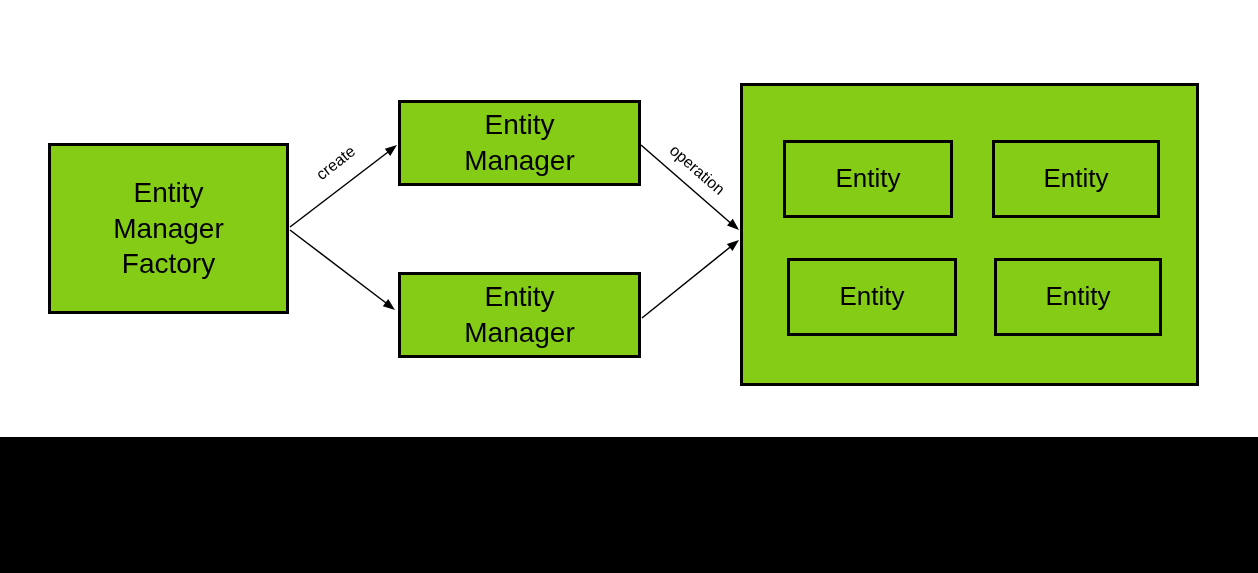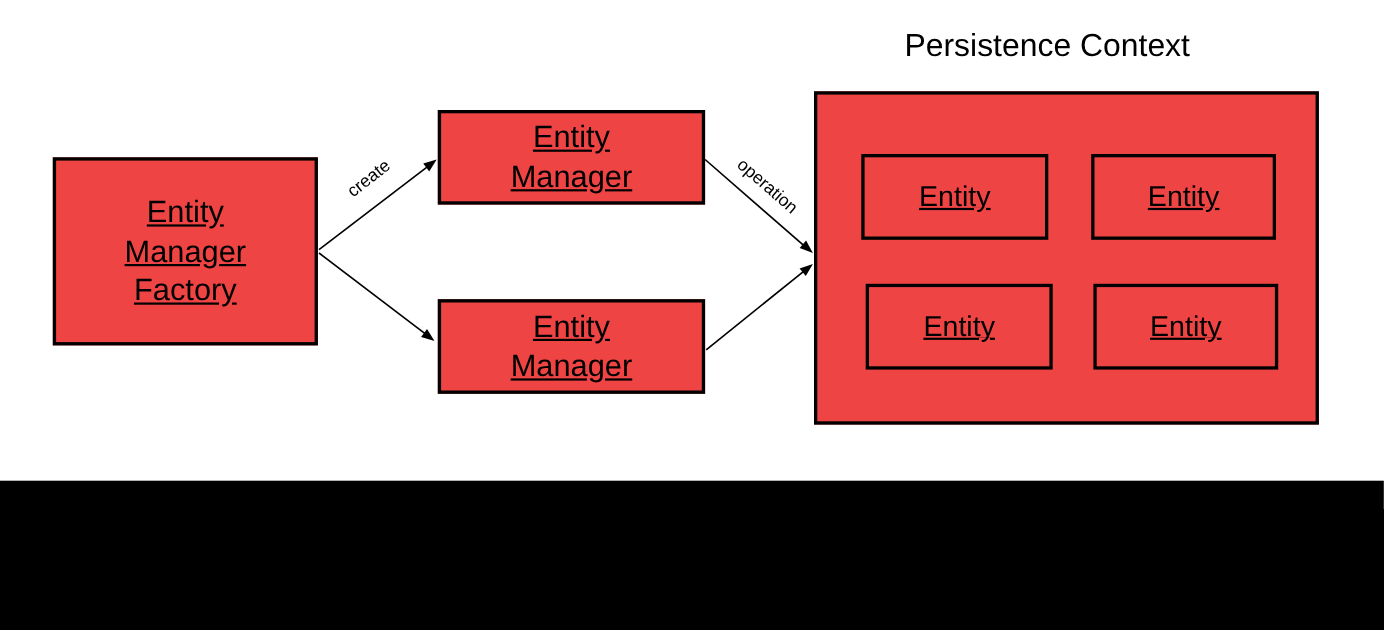--- a/index.html
+++ b/index.html
@@ -9,26 +9,25 @@
     font-family: "Liberation Sans", "DejaVu Sans", sans-serif;
     color: #000000;
     overflow: hidden;
   }
   .stage { position: relative; width: 1258px; height: 573px; background: #ffffff; }
 
   .arrow-layer { position: absolute; left: 0; top: 0; width: 1258px; height: 573px; }
 
   .box {
     position: absolute;
-    background: #ef4444;
+    background: #84cc16;
     border: 3px solid #000000;
     display: flex; align-items: center; justify-content: center;
     text-align: center;
     box-sizing: border-box;
-    text-decoration: underline;
   }
   .box .label { white-space: pre-line; line-height: 1.28; }
 
   .factory { left: 48px; top: 143px; width: 241px; height: 171px; font-size: 28px; }
   .manager-top { left: 398px; top: 100px; width: 243px; height: 86px; font-size: 28px; }
   .manager-bottom { left: 398px; top: 272px; width: 243px; height: 86px; font-size: 28px; }
 
   .pc-outer { left: 740px; top: 83px; width: 459px; height: 303px; border-width: 3px; }
   .pc-title {
     position: absolute; left: 952px; top: 42px;
@@ -95,21 +94,20 @@
 
   <div class="box manager-bottom">
     <span class="label">Entity
 Manager</span>
   </div>
 
   <div class="edge-label edge-label-create">create</div>
 
   <div class="edge-label edge-label-operation">operation</div>
 
-  <div class="pc-title">Persistence Context</div>
 
   <div class="box pc-outer"></div>
 
   <div class="box entity entity-1">
     <span class="label">Entity</span>
   </div>
   <div class="box entity entity-2">
     <span class="label">Entity</span>
   </div>
   <div class="box entity entity-3">

